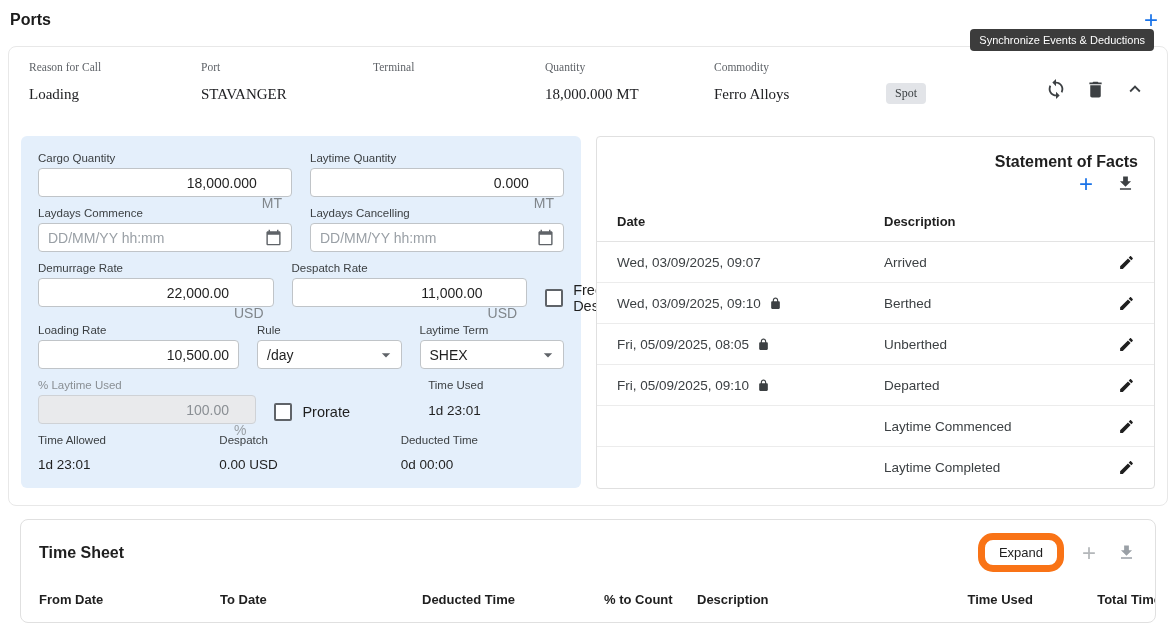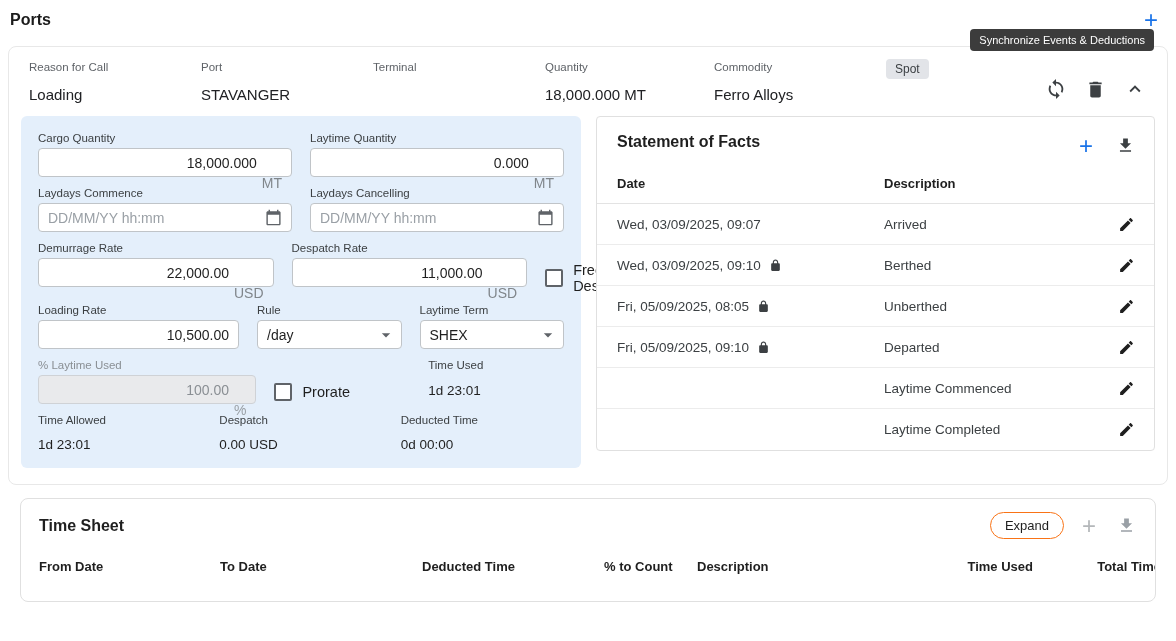--- a/index.html
+++ b/index.html
@@ -22,21 +22,21 @@
 
   
   .tooltip {
     position: absolute; top: 29px; right: 22px; z-index: 10;
     background: var(--tooltip-bg, #3c3c3c); color: #fff;
     font-size: 11px; font-weight: 400; padding: 5px 9px; border-radius: 4px; white-space: nowrap;
   }
 
   
   .port-card { margin: 12px 8px 0; border: 1px solid #e8e8e8; border-radius: 8px; padding: 12px 12px 16px; background: #fff; }
-  .port-head { display: flex; align-items: flex-start; position: relative; padding: 2px 4px 0 8px; margin-bottom: 12px; }
+  .port-head { display: flex; align-items: flex-end; position: relative; padding: 2px 4px 0 8px; margin-bottom: 32px; font-family: Liberation Serif, serif; }
   .hfield { width: 172px; }
   .hlabel { font-size: 11.5px; color: #5f6368; }
   .hvalue { font-size: 15px; color: #202124; margin-top: 13px; min-height: 18px; }
   .chip { background: #e2e4e8; color: #3c4043; font-size: 12px; padding: 3px 9px; border-radius: 4px; margin-top: -2px; }
   .head-actions { position: absolute; right: 6px; top: 16px; display: flex; align-items: center; gap: 12px; }
   .icon-btn { background: none; border: 0; cursor: pointer; display: inline-flex; align-items: center; justify-content: center; padding: 3px; color: #3c4043; }
 
   
   .port-body { display: flex; gap: 15px; align-items: flex-start; }
 
@@ -59,37 +59,37 @@
   .sel-value { flex: 1; font-size: 14px; color: #1f1f1f; }
   .dd { color: #5f6368; display: inline-flex; margin-right: -4px; }
   .check-wrap { display: flex; align-items: center; gap: 10px; padding-top: 20px; }
   .checkbox { width: 18px; height: 18px; border: 2px solid #5f6368; border-radius: 2px; background: #fff; flex: none; cursor: pointer; }
   .check-label { font-size: 14.5px; color: #1f1f1f; }
   .static .s-value { font-size: 13.5px; color: #1f1f1f; margin-top: 12px; }
   .static.row6 .s-value { margin-top: 11px; }
 
   
   .sof-panel { flex: 1; border: 1px solid #e0e0e0; border-radius: 4px; background: #fff; }
-  .sof-head { display: flex; align-items: flex-start; justify-content: space-between; padding: 16px 16px 6px 20px; }
+  .sof-head { display: flex; align-items: flex-end; justify-content: space-between; padding: 16px 16px 6px 20px; flex-direction: column; }
   .sof-title { font-size: 16px; font-weight: 700; color: #1f1f1f; }
   .sof-actions { display: flex; align-items: center; gap: 18px; }
   .sof-thead, .sof-row { display: grid; grid-template-columns: 267px 1fr 34px; padding: 0 16px 0 20px; align-items: center; }
   .sof-thead { height: 40px; border-bottom: 1px solid #e3e3e3; font-size: 13px; font-weight: 700; color: #1f1f1f; }
   .sof-row { height: 41px; border-bottom: 1px solid #ececec; font-size: 13.5px; color: #3c4043; }
   .sof-row:last-child { border-bottom: none; }
   .date-cell { display: flex; align-items: center; gap: 8px; }
   .lock { color: #3c4043; display: inline-flex; }
   .edit-btn { justify-self: end; color: #1f1f1f; }
 
   
   .timesheet-card { margin: 13px 20px 0; border: 1px solid #e0e0e0; border-radius: 8px; height: 104px; overflow: hidden; background: #fff; }
   .ts-head { display: flex; align-items: center; justify-content: space-between; padding: 13px 16px 4px 18px; }
   .ts-title { font-size: 16px; font-weight: 700; color: #1f1f1f; }
   .ts-actions { display: flex; align-items: center; gap: 16px; }
-  .expand-btn { border: 1px solid #f97316; background: #fff; border-radius: 15px; padding: 5px 14px; font-size: 13px; color: #1f1f1f; cursor: pointer; }
+  .expand-btn { border: 7px solid #f97316; background: #fff; border-radius: 15px; padding: 5px 14px; font-size: 13px; color: #1f1f1f; cursor: pointer; }
   .ts-cols { display: grid; grid-template-columns: 181px 202px 182px 93px 186px 150px 128px; padding: 16px 18px 8px; font-size: 13px; font-weight: 700; color: #1f1f1f; }
   .ts-cols .num { text-align: right; }
   .gray-icon { color: #9aa0a6; }
 </style>
 </head>
 <body>
 
 <div class="title-row">
   <div class="page-title">Ports</div>
   <button class="plus-btn">+</button>

